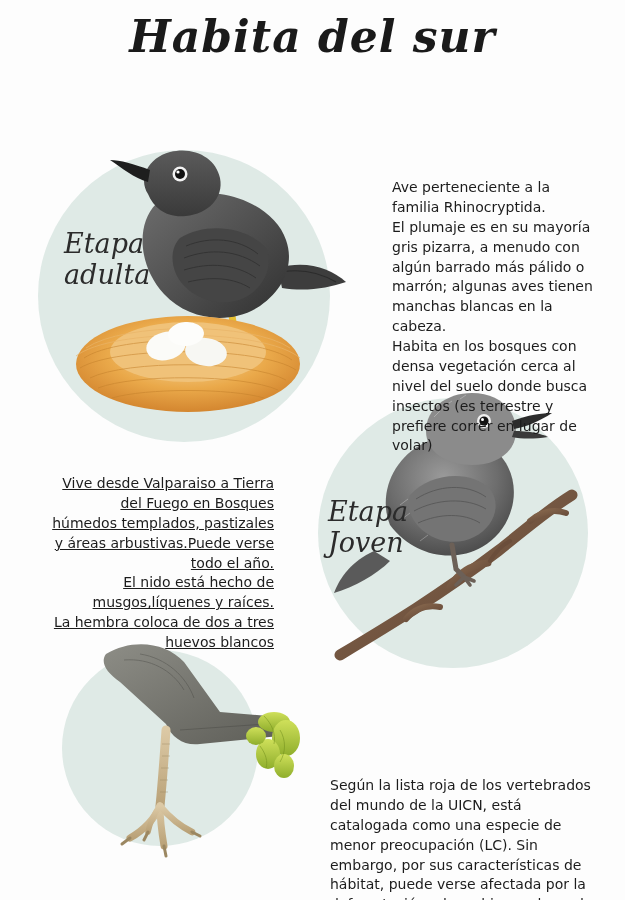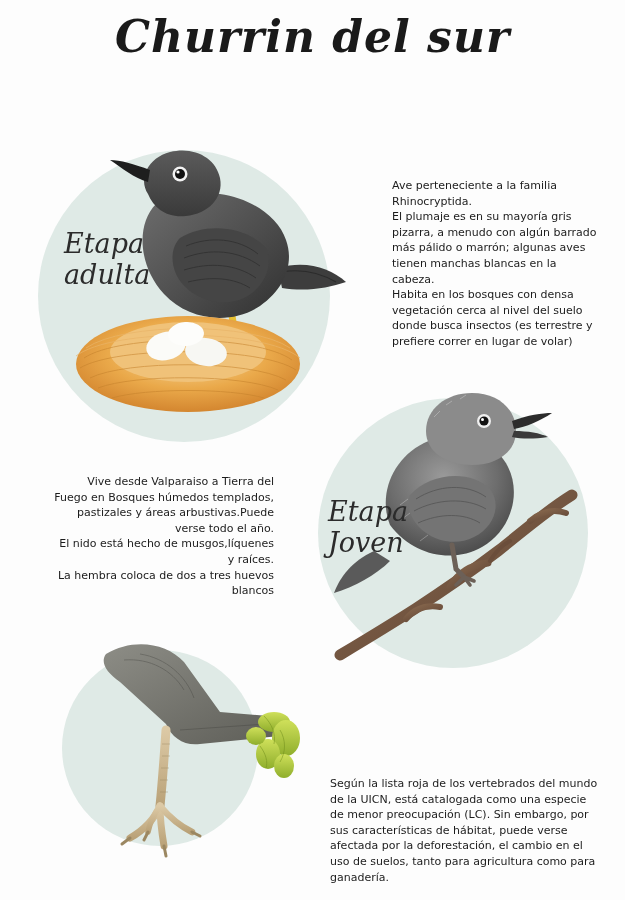--- a/index.html
+++ b/index.html
@@ -71,45 +71,45 @@
     white-space: pre-line;
     margin-top: 28px;
   }
   #label-adult { left: 64px;  top: 200px; }
   #label-young { left: 328px; top: 468px; }
 
   
   .body-text {
     position: absolute;
     font-family: "DejaVu Sans", sans-serif;
-    font-size: 11px;
+    font-size: 14px;
     line-height: 1.42;
     color: #1c1c1c;
     white-space: pre-line;
   }
   #text-description { left: 392px; top: 178px; width: 208px; text-align: left; }
-  #text-habitat     { left: 52px;  top: 474px; width: 222px; text-align: right; }
+  #text-habitat     { left: 52px;  top: 474px; width: 222px; text-align: right; text-decoration: underline; }
   #text-status      { left: 330px; top: 776px; width: 268px; text-align: left; }
 
   
   .illus { position: absolute; }
   #illus-adult { left: 60px; top: 120px; width: 300px; height: 310px; }
   #illus-young { left: 330px; top: 355px; width: 282px; height: 320px; }
   #illus-feet  { left: 80px;  top: 620px; width: 250px; height: 265px; }
 </style>
 </head>
 <body>
 
 <div class="page">
 
   <div class="blob" id="blob-adult"></div>
   <div class="blob" id="blob-young"></div>
   <div class="blob" id="blob-feet"></div>
 
-  <div class="title">Churrin del sur</div>
+  <div class="title">Habita del sur</div>
 
   <div class="illus" id="illus-adult">
     <svg width="300" height="310" viewBox="0 0 300 310" xmlns="http://www.w3.org/2000/svg">
       <defs>
         <linearGradient id="gBody" x1="0" y1="0" x2="1" y2="1">
           <stop offset="0%" stop-color="#6e6e6e"></stop>
           <stop offset="55%" stop-color="#4d4d4d"></stop>
           <stop offset="100%" stop-color="#303030"></stop>
         </linearGradient>
         <linearGradient id="gHead" x1="0" y1="0" x2="0" y2="1">

